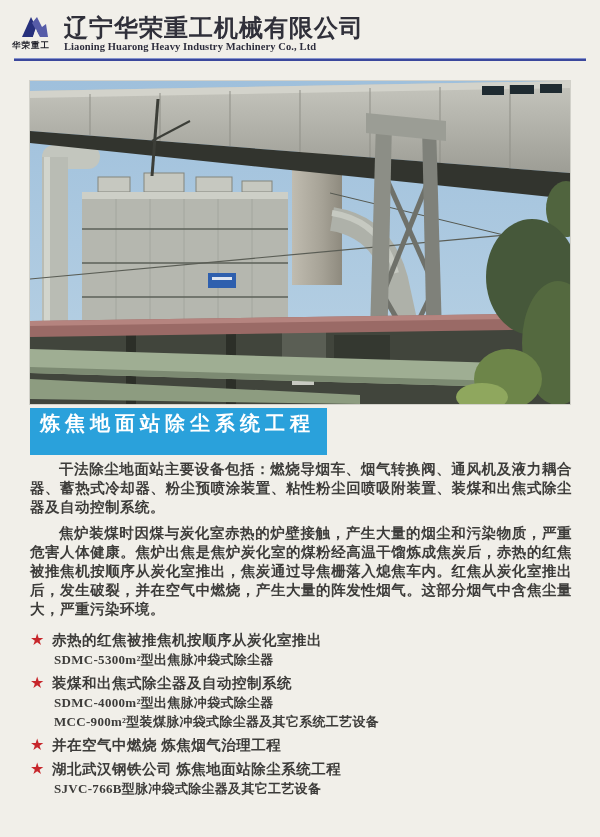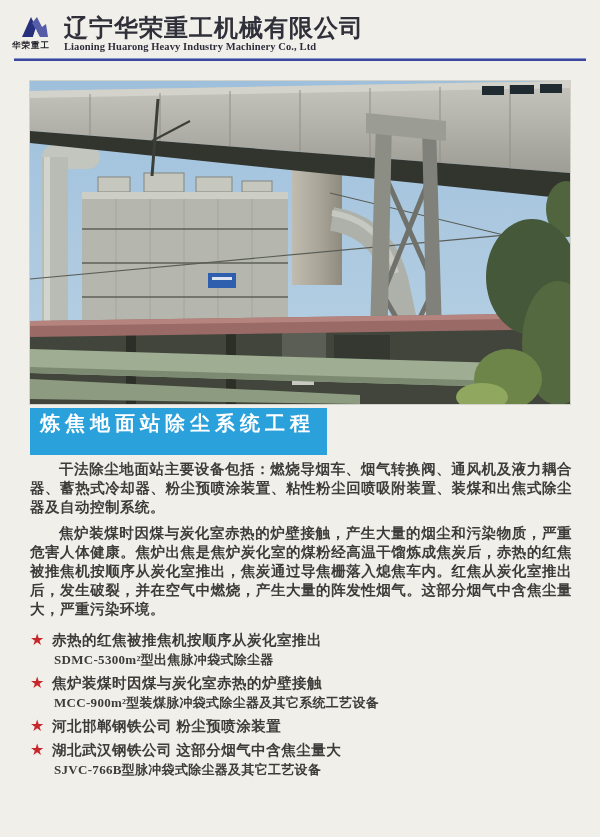--- a/index.html
+++ b/index.html
@@ -196,38 +196,39 @@
         <span class="project-title">赤热的红焦被推焦机按顺序从炭化室推出</span>
       </div>
       <div class="project-lines">
           <div class="project-line">SDMC-5300m²型出焦脉冲袋式除尘器</div>
         </div>
     </div>
 
     <div class="project">
       <div class="project-head">
         <span class="star">★</span>
-        <span class="project-title">焦炉装煤时因煤与炭化室赤热的炉壁接触</span>
+        <span class="project-title">装煤和出焦式除尘器及自动控制系统</span>
       </div>
       <div class="project-lines">
+          <div class="project-line">SDMC-4000m²型出焦脉冲袋式除尘器</div>
           <div class="project-line">MCC-900m²型装煤脉冲袋式除尘器及其它系统工艺设备</div>
         </div>
     </div>
 
     <div class="project">
       <div class="project-head">
         <span class="star">★</span>
-        <span class="project-title">河北邯郸钢铁公司 粉尘预喷涂装置</span>
-      </div>
-    </div>
-
-    <div class="project">
-      <div class="project-head">
-        <span class="star">★</span>
-        <span class="project-title">湖北武汉钢铁公司 这部分烟气中含焦尘量大</span>
+        <span class="project-title">并在空气中燃烧 炼焦烟气治理工程</span>
+      </div>
+    </div>
+
+    <div class="project">
+      <div class="project-head">
+        <span class="star">★</span>
+        <span class="project-title">湖北武汉钢铁公司 炼焦地面站除尘系统工程</span>
       </div>
       <div class="project-lines">
           <div class="project-line">SJVC-766B型脉冲袋式除尘器及其它工艺设备</div>
         </div>
     </div>
   </div>
 
   
 
 </div>

